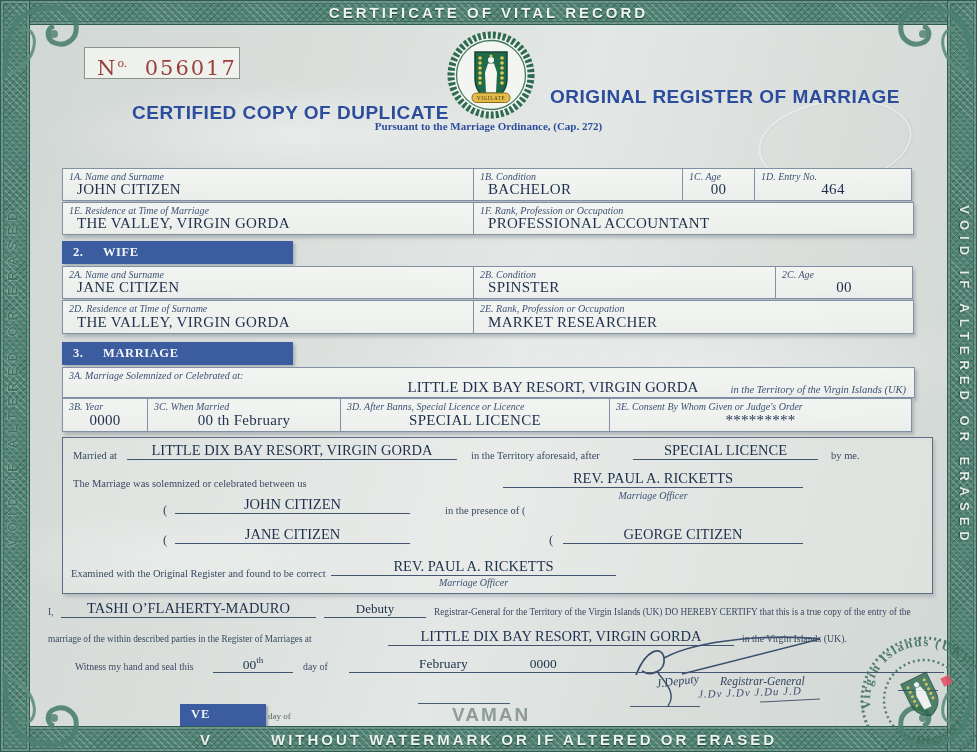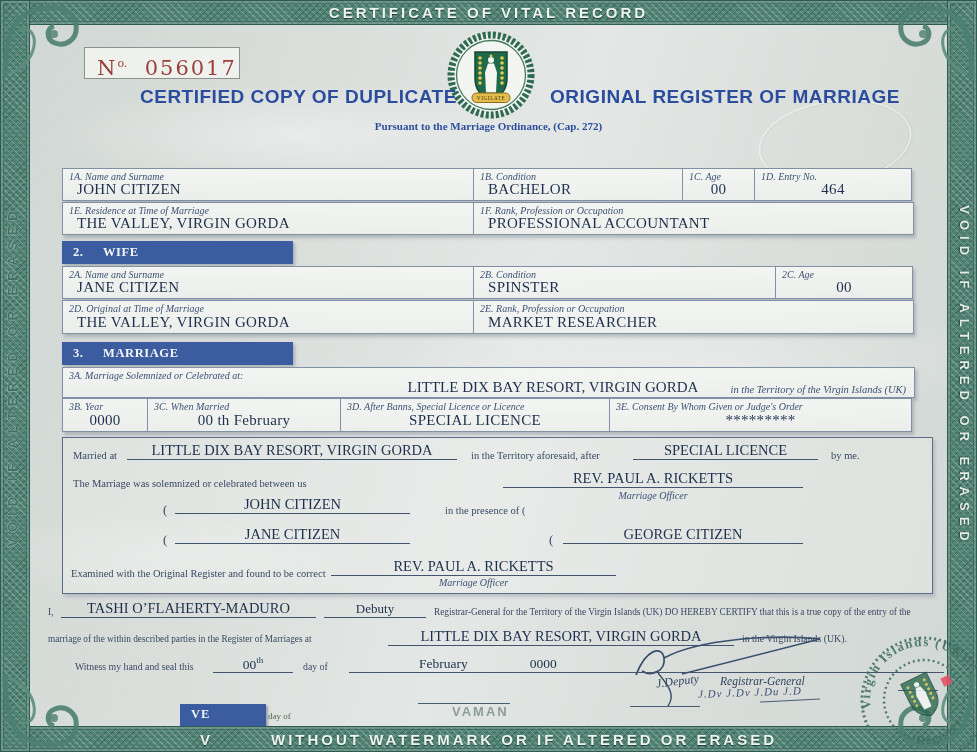--- a/index.html
+++ b/index.html
@@ -61,21 +61,21 @@
     color:#9a3f3a;font-family:"DejaVu Serif",serif;font-size:21px;letter-spacing:2px;
     line-height:32px;padding-left:12px;box-sizing:border-box;
   }
   .serial sup{font-size:11px;letter-spacing:0;}
   .crest{position:absolute;left:447px;top:31px;width:88px;height:88px;z-index:2;}
   .title{
     position:absolute;top:86px;z-index:2;text-align:center;
     font-family:"Liberation Sans",sans-serif;font-weight:bold;font-size:19px;
     color:#2c4d9d;letter-spacing:0.5px;white-space:nowrap;
   }
-  .t-left{left:140px;width:310px;}
+  .t-left{left:132px;width:310px;margin-top:16px;}
   .t-right{left:530px;width:390px;}
   .subtitle{
     position:absolute;left:0;top:120px;width:977px;text-align:center;z-index:2;
     font-family:"Liberation Serif",serif;font-weight:bold;font-size:11px;color:#2c4d9d;
   }
   .emboss{
     position:absolute;left:758px;top:100px;width:150px;height:80px;border-radius:50%;
     border:2px solid rgba(246,249,246,0.8);
     box-shadow:inset 0 0 0 1px rgba(150,162,156,0.3),1px 1px 2px rgba(150,162,156,0.35);
     opacity:0.55;transform:rotate(-8deg);z-index:1;
@@ -152,21 +152,21 @@
   .sig svg{position:absolute;left:6px;top:-4px;}
 
   
   .vebox{
     position:absolute;left:180px;top:704px;width:86px;height:22px;z-index:4;
     background:#3b5c9e;color:#eef1f6;font-family:"Liberation Serif",serif;font-weight:bold;
     font-size:12.5px;line-height:20px;padding-left:11px;box-sizing:border-box;letter-spacing:1px;
     box-shadow:2px 2px 2px rgba(90,104,120,0.5);
   }
   .ghost-dayof{position:absolute;left:268px;top:711px;z-index:4;font-size:9px;color:#51665c;}
-  .ghost-big{position:absolute;left:452px;top:704px;z-index:4;font-family:"Liberation Sans",sans-serif;font-weight:bold;font-size:13px;letter-spacing:2px;color:rgba(72,98,88,0.55);}
+  .ghost-big{position:absolute;left:452px;top:704px;z-index:4;font-family:"Liberation Sans",sans-serif;font-weight:bold;font-size:19px;letter-spacing:2px;color:rgba(72,98,88,0.55);}
   .ghost-marks{position:absolute;left:698px;top:686px;z-index:4;font-style:italic;font-size:11px;color:#3d5174;transform:rotate(-2deg);letter-spacing:1px;}
   .frag{position:absolute;z-index:4;border-top:1.4px solid #4a5a72;}
   .f1{left:418px;top:703px;width:92px;}
   .f2{left:630px;top:706px;width:70px;}
   .f3{left:898px;top:690px;width:40px;}
   .f4{left:760px;top:700px;width:60px;transform:rotate(-3deg);}
 
   
   .seal{position:absolute;left:856px;top:632px;width:136px;height:136px;z-index:7;transform:rotate(-26deg);opacity:0.88;}
 </style>
@@ -284,21 +284,21 @@
       <div class="cl">2B. Condition</div>
       <div class="cv ind">SPINSTER</div>
     </div>
     <div class="cell" style="width:138px;">
       <div class="cl">2C. Age</div>
       <div class="cv ctr">00</div>
     </div>
   </div>
   <div class="trow" style="left:62px;top:300px;height:34px;">
     <div class="cell" style="width:412px;">
-      <div class="cl">2D. Original at Time of Marriage</div>
+      <div class="cl">2D. Residence at Time of Surname</div>
       <div class="cv ind">THE VALLEY, VIRGIN GORDA</div>
     </div>
     <div class="cell" style="width:441px;">
       <div class="cl">2E. Rank, Profession or Occupation</div>
       <div class="cv ind">MARKET RESEARCHER</div>
     </div>
   </div>
 
   <div class="banner" style="top:342px;">
     <span class="no">3.</span><span>MARRIAGE</span>

